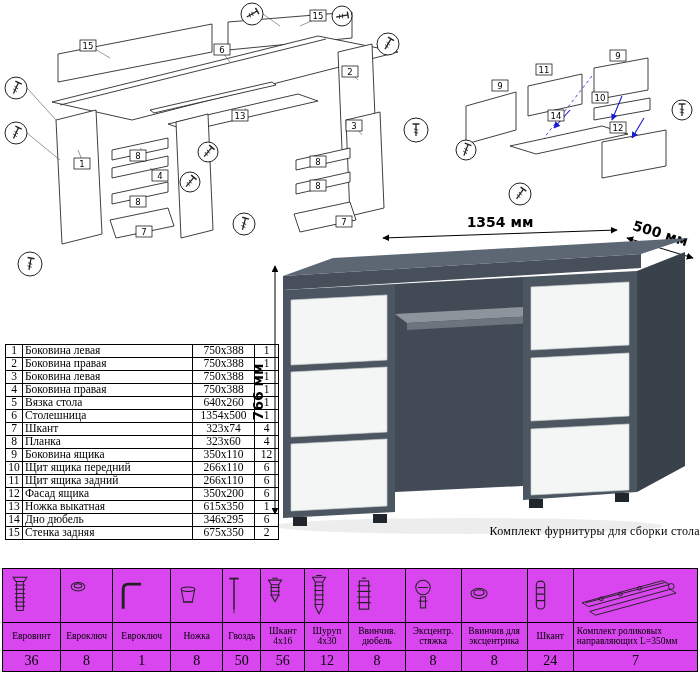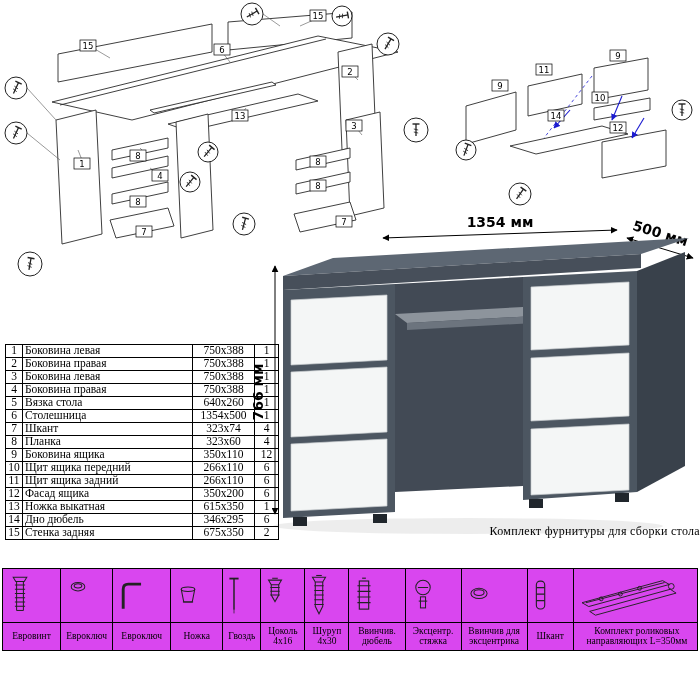--- a/index.html
+++ b/index.html
@@ -9,21 +9,21 @@
   .diagram-right{position:absolute;left:452px;top:46px}
   .desk-render{position:absolute;left:253px;top:214px}
   .parts-table{position:absolute;left:5px;top:344px;border-collapse:collapse;font-size:11.5px;line-height:1;background:#fff}
   .parts-table td{border:1px solid #000;padding:0 2px;height:13px;white-space:nowrap;vertical-align:middle}
   .parts-table td.c{text-align:center}
   .hw-title{position:absolute;left:0;top:524px;width:100%;text-align:right;font-size:12px;letter-spacing:.3px}
   .hw-table{position:absolute;left:2px;top:568px;border-collapse:collapse;table-layout:fixed;width:696px;background:#d946ef}
   .hw-table td{border:1px solid #000;text-align:center;vertical-align:middle;overflow:hidden;padding:0}
   .hw-icon-cell{height:54px}
   .hw-name{font-size:9.5px;line-height:1.05;height:28px;padding:1px}
-  .hw-name.left{text-align:center;padding-left:3px}
+  .hw-name.left{text-align:left;padding-left:3px}
   .hw-qty{font-size:14px;height:21px}
   .lbl{font:8.5px "DejaVu Sans",sans-serif;text-anchor:middle}
   .dim{font:bold 14px "DejaVu Sans",sans-serif;text-anchor:middle}
   svg{display:block}
 </style>
 </head>
 <body>
 
 <svg class="diagram-left" width="450" height="312" viewBox="0 0 450 312">
   <defs>
@@ -484,22 +484,36 @@
             </g>
           </svg>
       </td>
     </tr>
     <tr>
       <td class="hw-name">Евровинт</td>
       <td class="hw-name">Евроключ</td>
       <td class="hw-name">Евроключ</td>
       <td class="hw-name">Ножка</td>
       <td class="hw-name">Гвоздь</td>
-      <td class="hw-name">Цоколь 4х16</td>
+      <td class="hw-name">Шкант 4х16</td>
       <td class="hw-name">Шуруп 4х30</td>
       <td class="hw-name">Ввинчив. дюбель</td>
       <td class="hw-name">Эксцентр. стяжка</td>
       <td class="hw-name">Ввинчив для эксцентрика</td>
       <td class="hw-name">Шкант</td>
       <td class="hw-name left">Комплект роликовых направляющих L=350мм</td>
     </tr>
+    <tr>
+      <td class="hw-qty">36</td>
+      <td class="hw-qty">8</td>
+      <td class="hw-qty">1</td>
+      <td class="hw-qty">8</td>
+      <td class="hw-qty">50</td>
+      <td class="hw-qty">56</td>
+      <td class="hw-qty">12</td>
+      <td class="hw-qty">8</td>
+      <td class="hw-qty">8</td>
+      <td class="hw-qty">8</td>
+      <td class="hw-qty">24</td>
+      <td class="hw-qty">7</td>
+    </tr>
   </tbody>
 </table>
 
 </body></html>

